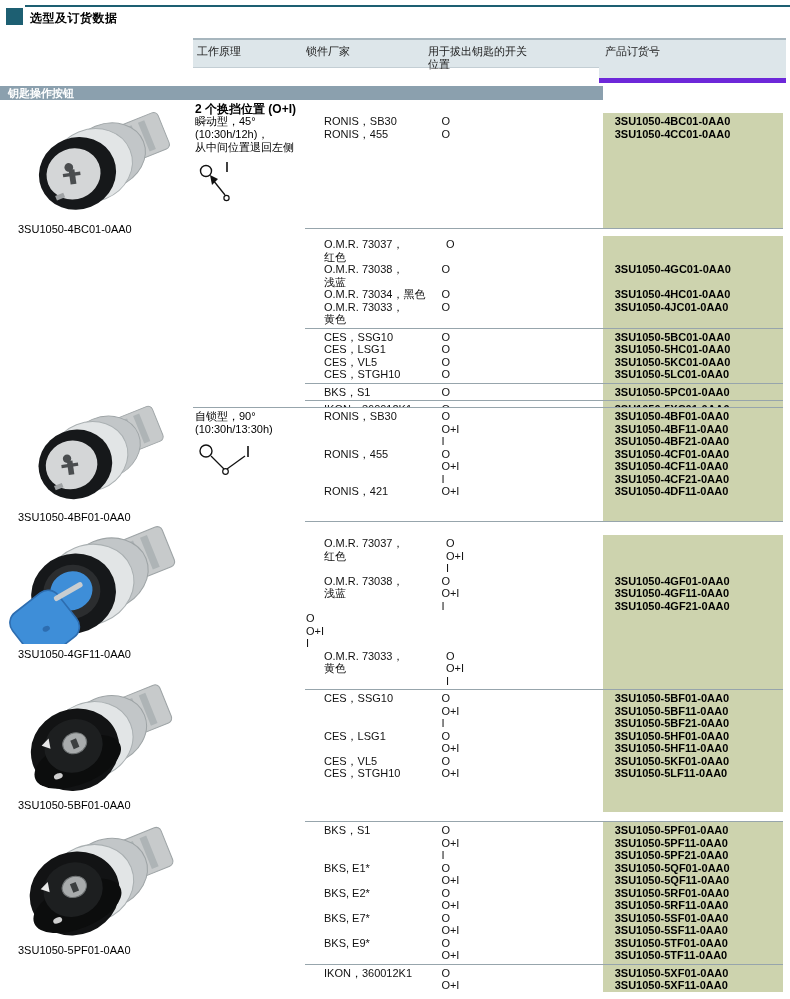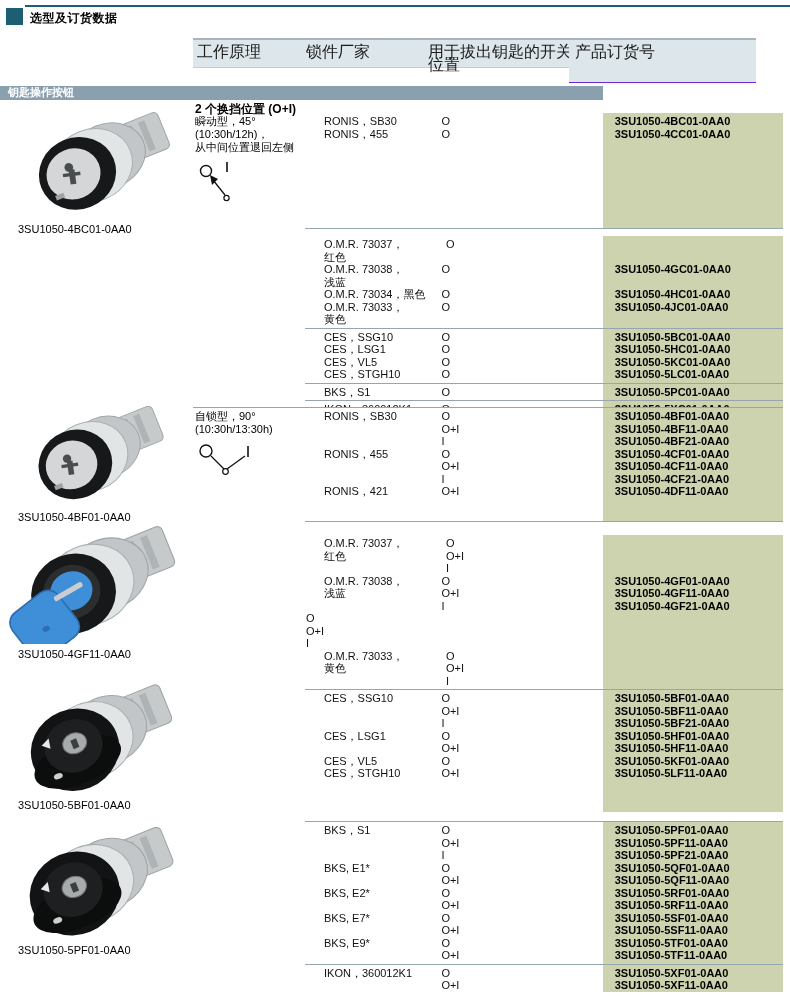--- a/index.html
+++ b/index.html
@@ -3,26 +3,26 @@
 <meta charset="utf-8">
 <style>
   html,body{margin:0;padding:0;background:#fff;}
   .page{position:relative;width:790px;height:999px;background:#fff;overflow:hidden;
         font-family:"Liberation Sans","DejaVu Sans",sans-serif;color:#111;}
   .topline{position:absolute;left:25px;top:5px;right:0;height:2px;background:var(--accent,#1d5f72);}
   .sq{position:absolute;left:6px;top:8px;width:17px;height:17px;background:var(--accent,#1d5f72);}
   .title{position:absolute;left:30px;top:10px;font-size:12px;font-weight:bold;color:#000;letter-spacing:.5px;}
   .hleft{position:absolute;left:193px;top:38px;width:410px;height:30px;background:var(--hbg,#dde6ea);
          border-top:2px solid #a7b6be;border-bottom:1px solid #c3ced4;box-sizing:border-box;}
-  .hright{position:absolute;left:569px;top:38px;width:187px;height:45px;background:var(--hbg,#dde6ea);
-         border-top:2px solid #a7b6be;border-bottom:1px solid #6d28d9;box-sizing:border-box;}
-  .hl{position:absolute;top:5px;font-size:16px;line-height:13px;color:#1a1a1a;white-space:pre-line;}
+  .hright{position:absolute;left:599px;top:38px;width:187px;height:45px;background:var(--hbg,#dde6ea);
+         border-top:2px solid #a7b6be;border-bottom:5px solid #6d28d9;box-sizing:border-box;}
+  .hl{position:absolute;top:5px;font-size:11px;line-height:13px;color:#1a1a1a;white-space:pre-line;}
   .h1{left:4px;} .h2{left:113px;} .h3{left:235px;} .h4{left:6px;}
   .bar{position:absolute;left:0;top:86px;width:603px;height:14px;background:var(--bar,#8ba0ae);
-       color:#fff;font-size:11px;font-weight:bold;line-height:14px;padding-left:8px;box-sizing:border-box;font-family:Liberation Mono, monospace;}
+       color:#fff;font-size:11px;font-weight:bold;line-height:14px;padding-left:8px;box-sizing:border-box;}
   .subheader{position:absolute;left:195px;top:101px;font-size:12px;font-weight:bold;color:#000;}
   .region{position:absolute;left:193px;width:590px;overflow:hidden;box-sizing:border-box;}
   .region.major-bottom{border-bottom:1px solid var(--rule,#97a5ac);}
   .green{position:absolute;left:410px;width:180px;top:0;bottom:0;background:var(--green,#cdd3ae);}
   .rowswrap{position:absolute;left:112px;right:0;top:0;}
   .minor-top .rowswrap{border-top:1px solid var(--rule,#97a5ac);}
   .rule-bottom-inset{position:absolute;left:112px;right:0;bottom:0;height:1px;background:var(--rule,#97a5ac);}
   .lock-block{padding:2px 0 2px;}
   .lock-block + .lock-block{border-top:1px solid var(--rule,#97a5ac);}
   .lock-row{display:flex;font-size:11px;line-height:12.5px;}

